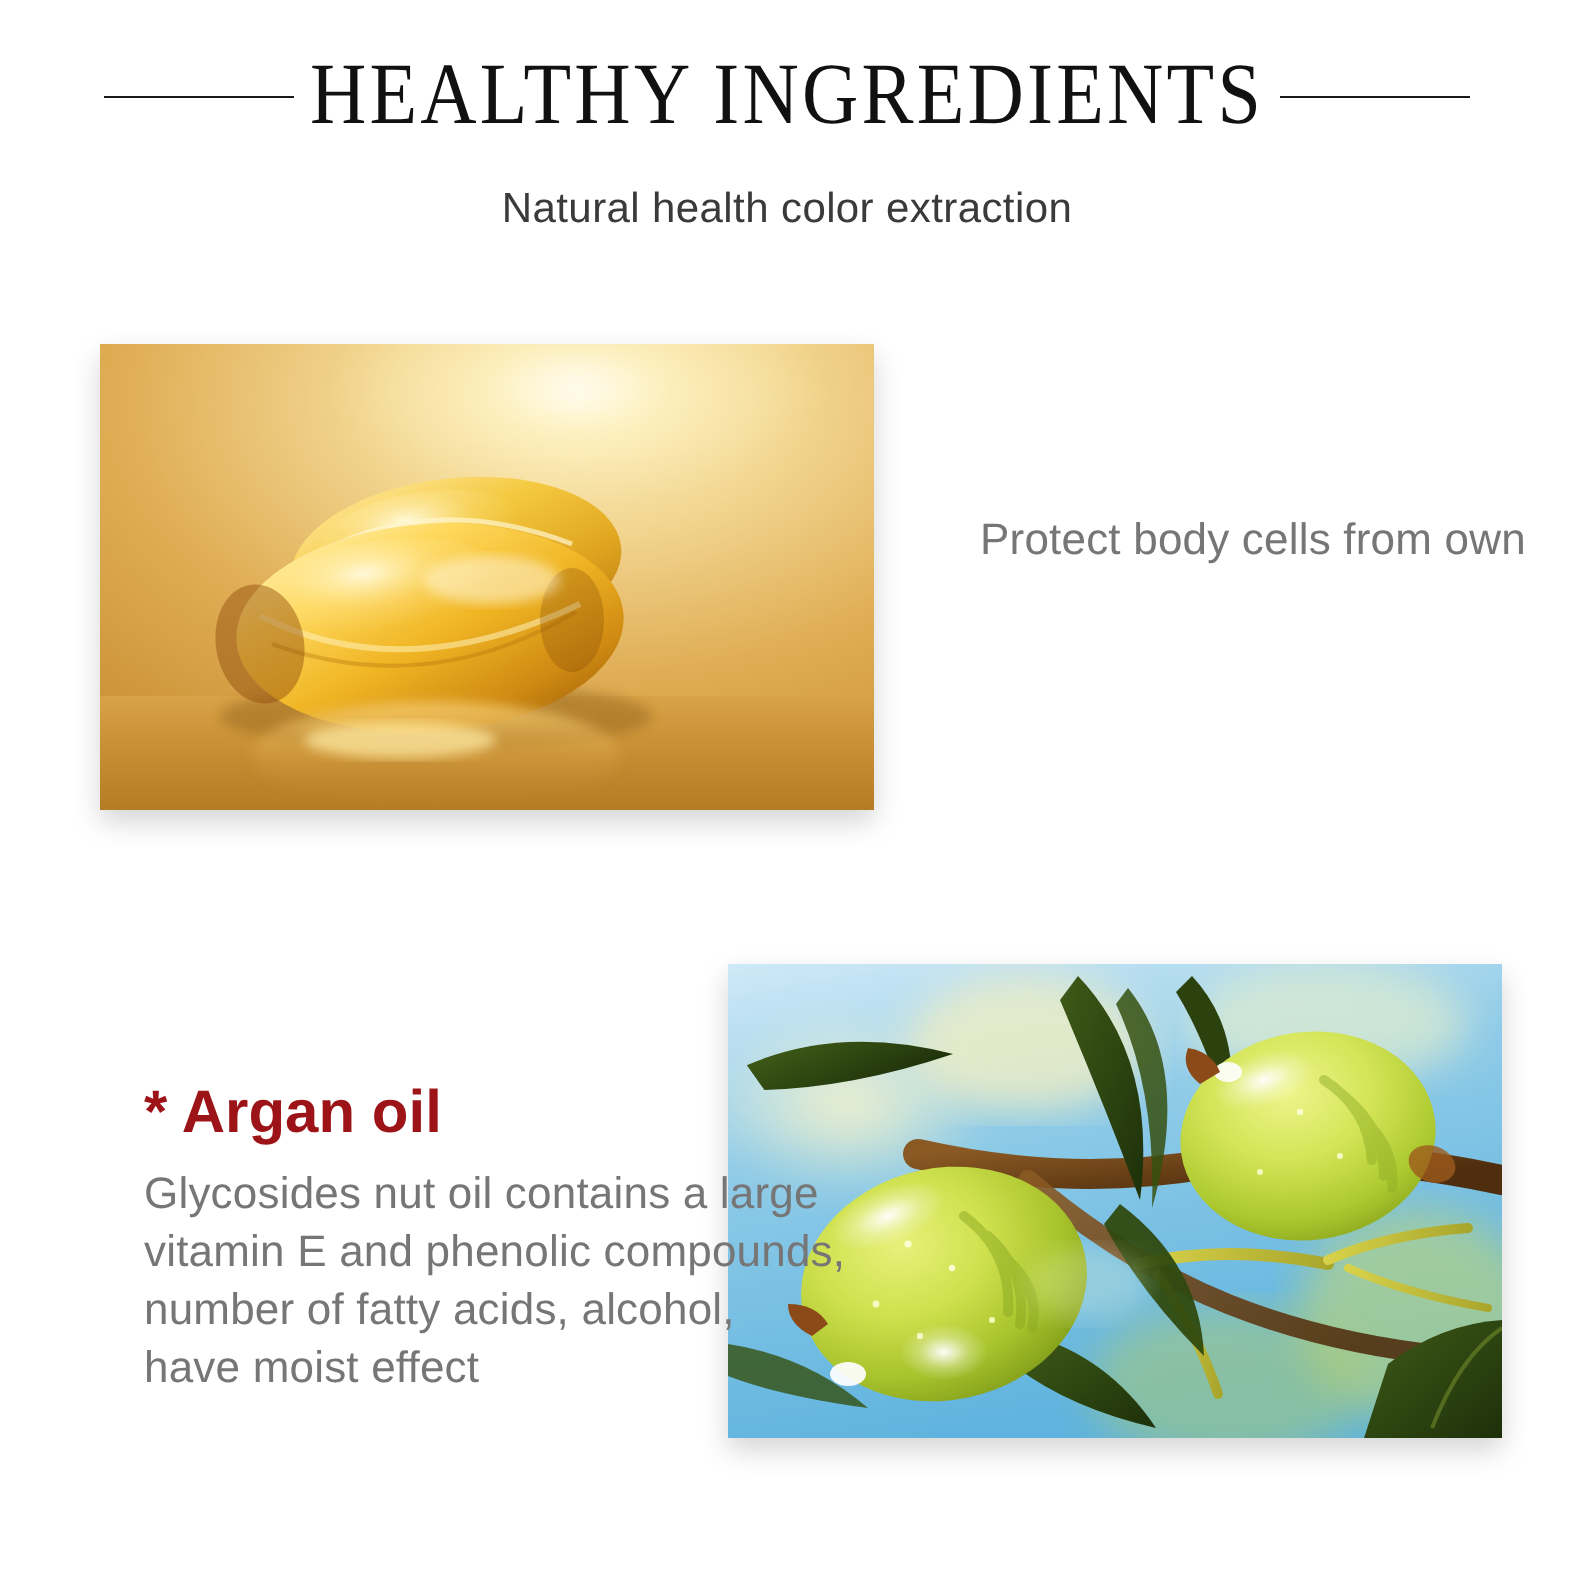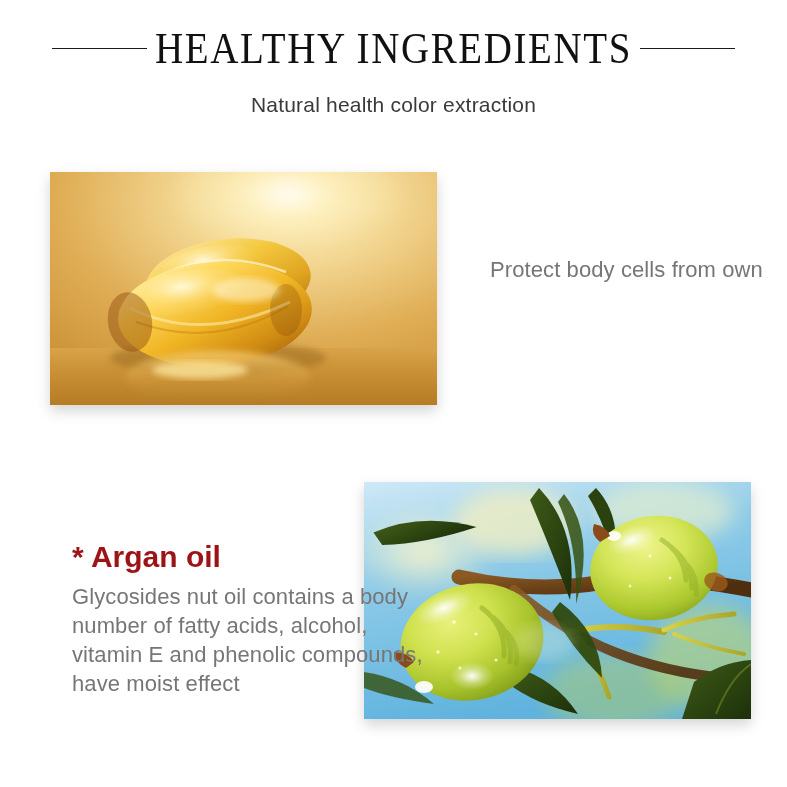--- a/index.html
+++ b/index.html
@@ -313,18 +313,18 @@
     <circle cx="266" cy="104" r="1.5" fill="#fdffd9" opacity="0.8"></circle>
 
     <path d="M196 120 Q236 150 238 196 Q206 164 188 130 Z" fill="#2f4a10" opacity="0.95"></path>
     <ellipse cx="180" cy="160" rx="30" ry="18" fill="#f4fbd0" opacity="0.25" filter="url(#bl6)"></ellipse>
   </svg>
 </div>
 
 <div id="block-argan-oil">
   <div class="ingredient-heading">* Argan oil</div>
   <div class="ingredient-body">
-    <div>Glycosides nut oil contains a body</div>
+    <div>Glycosides nut oil contains a large</div>
+    <div>vitamin E and phenolic compounds,</div>
     <div>number of fatty acids, alcohol,</div>
-    <div>vitamin E and phenolic compounds,</div>
     <div>have moist effect</div>
   </div>
 </div>
 
 </body></html>

